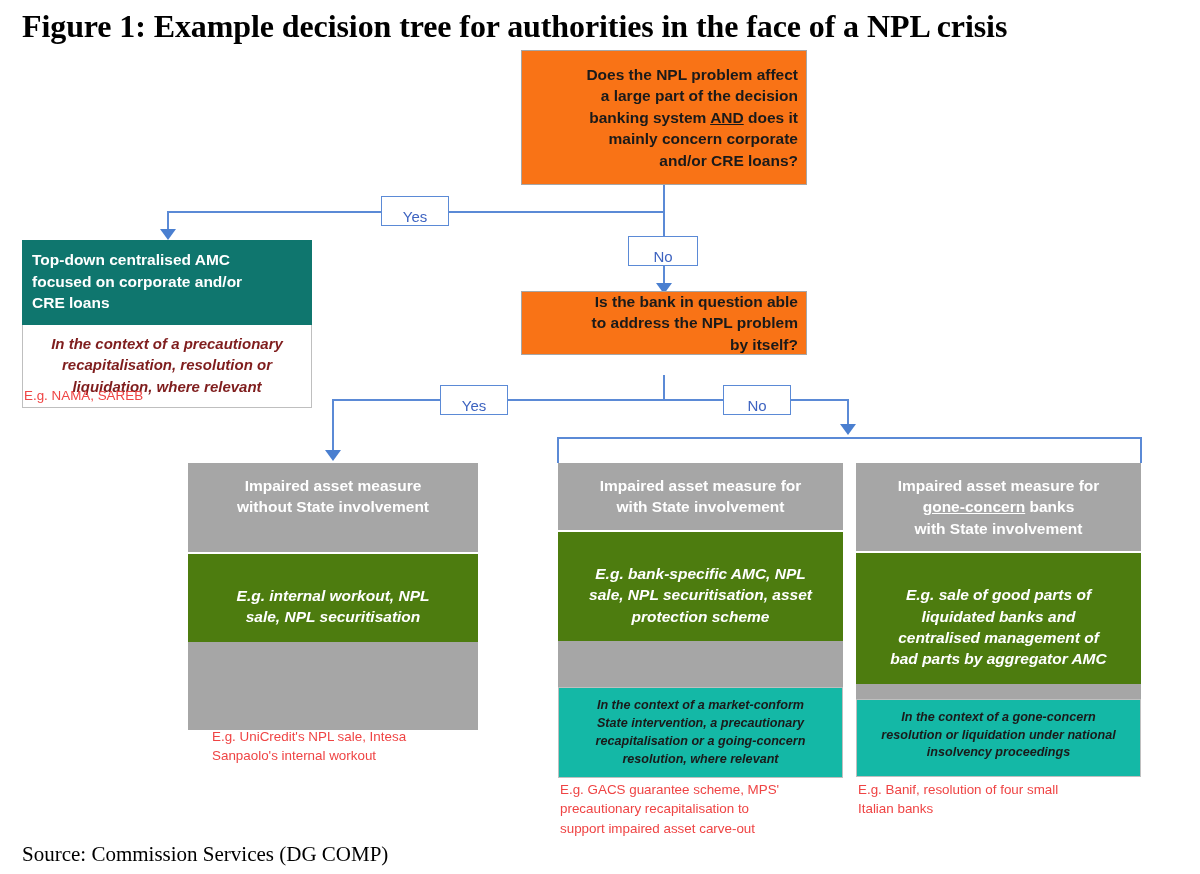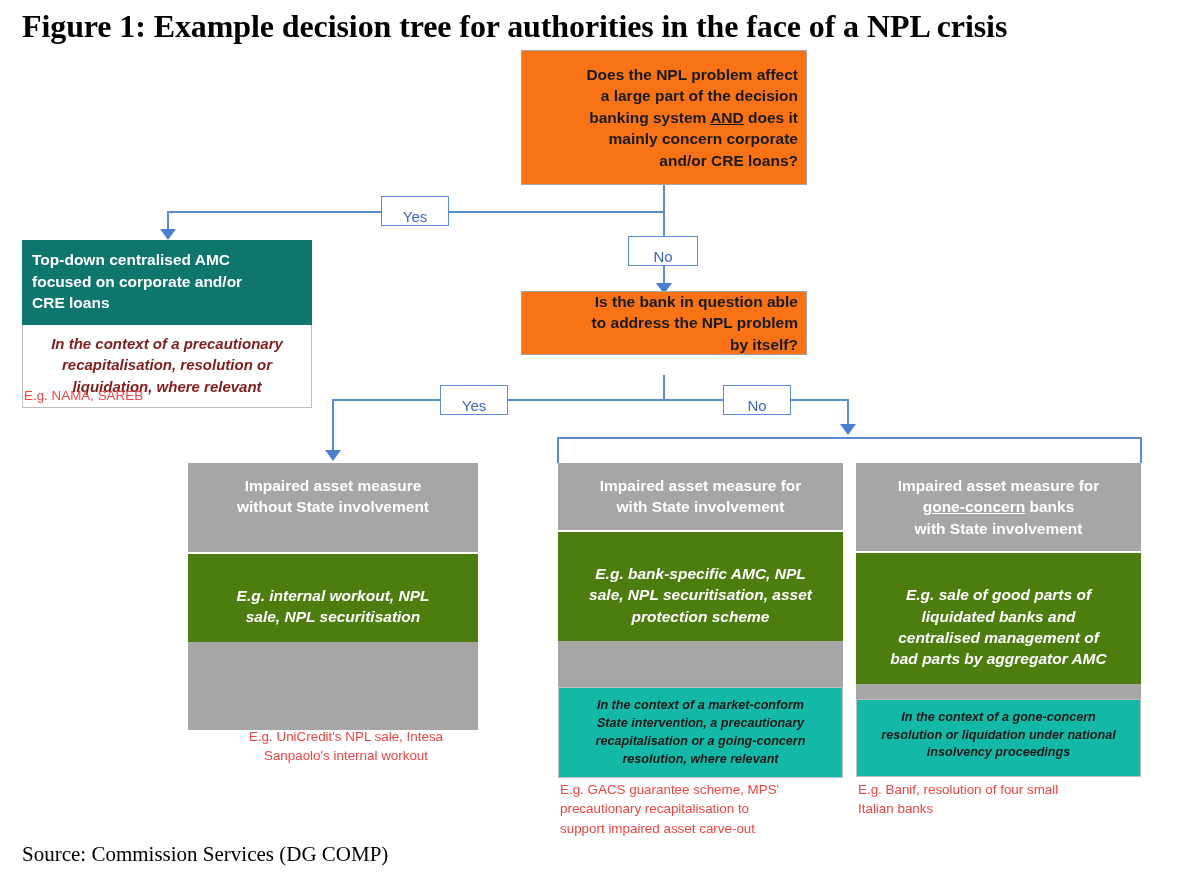--- a/index.html
+++ b/index.html
@@ -199,21 +199,21 @@
       <div>without State involvement</div>
     </div>
     <div class="gfill" style="height:22px;"></div>
     <div class="gdash"></div>
     <div class="gbot">
       <div>E.g. internal workout, NPL</div>
       <div>sale, NPL securitisation</div>
     </div>
     <div class="gfill" style="height:88px;"></div>
   </div>
-  <div class="eg" style="left:196px;top:727px;width:300px;text-align:center;">
+  <div class="eg" style="left:212px;top:727px;width:300px;">
     <div>E.g. UniCredit's NPL sale, Intesa</div>
     <div>Sanpaolo's internal workout</div>
   </div>
 
   <div class="greycard" style="left:558px;top:463px;width:285px;">
     <div class="gtop">
       <div>Impaired asset measure for</div>
       <div>with State involvement</div>
     </div>
     <div class="gdash"></div>

